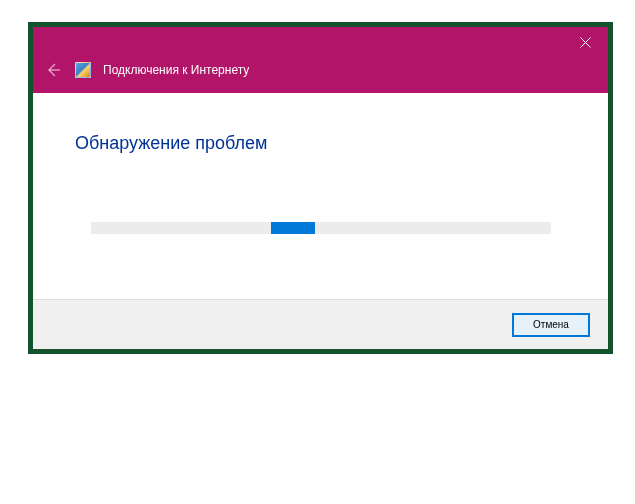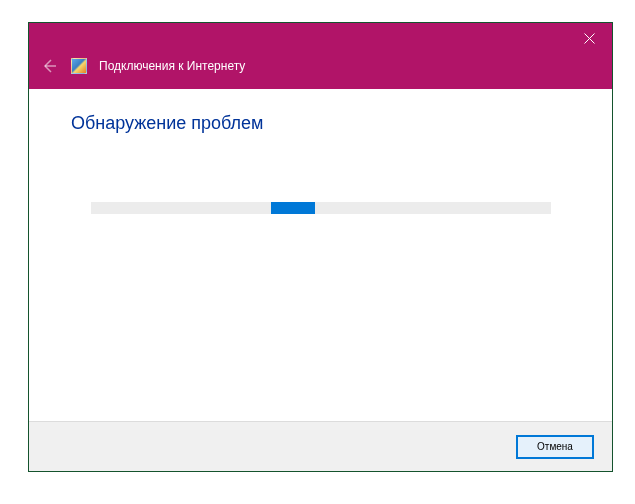--- a/index.html
+++ b/index.html
@@ -8,22 +8,22 @@
     height: 504px;
     font-family: "Segoe UI", Tahoma, sans-serif;
     background: #fff;
     overflow: hidden;
   }
   .window {
     position: absolute;
     left: 28px;
     top: 22px;
     width: 585px;
-    height: 450px;
-    border: 1px solid #14532d;
+    height: 332px;
+    border: 5px solid #14532d;
     display: flex;
     flex-direction: column;
     background: #fff;
   }
   .titlebar {
     height: 30px;
     background: #b11468;
     display: flex;
     align-items: center;
     justify-content: flex-end;
@@ -62,21 +62,21 @@
     background: linear-gradient(135deg, #5da9e8 0%, #3a7fc4 45%, #f5d76e 55%, #e67e22 100%);
     border: 1px solid rgba(255,255,255,0.4);
   }
   .wizard-title {
     color: #fff;
     font-size: 12px;
     font-weight: 400;
   }
   .content {
     flex: 1;
-    padding: 24px 42px 20px 42px;
+    padding: 40px 42px 20px 42px;
     background: #fff;
   }
   .heading {
     color: #003399;
     font-size: 18px;
     font-weight: 400;
     margin-bottom: 68px;
   }
   .progress-track {
     height: 12px;

